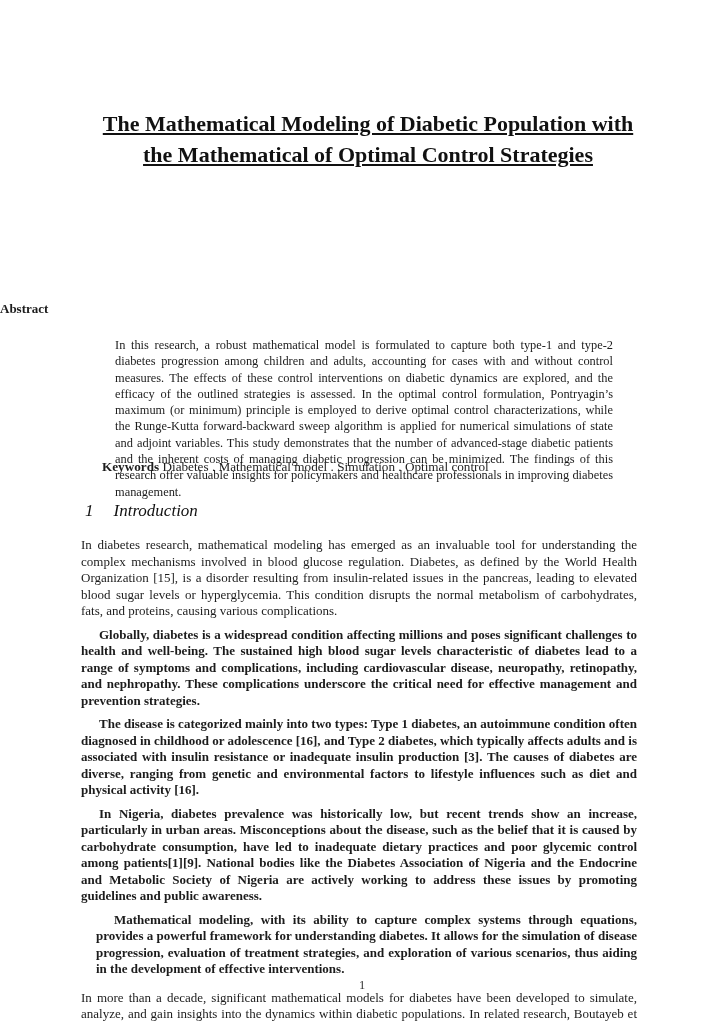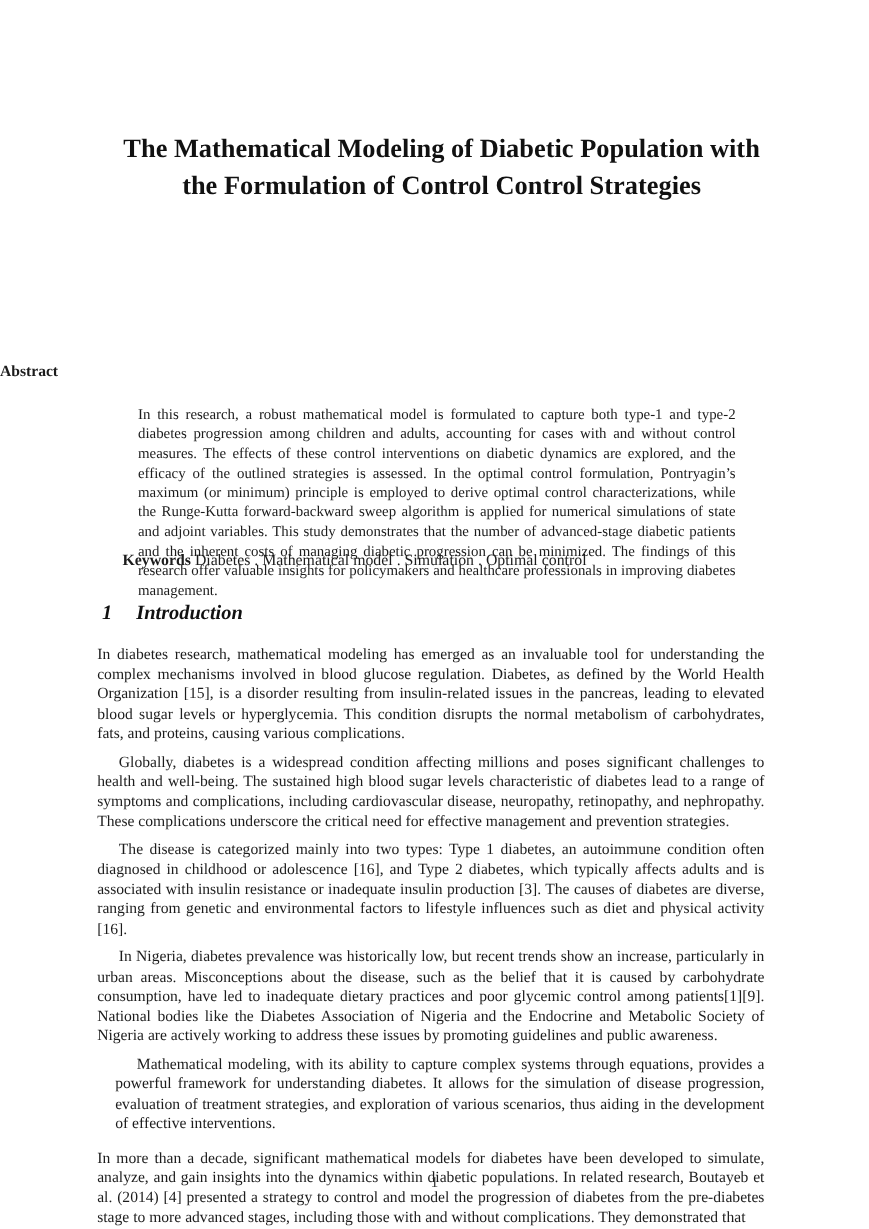--- a/index.html
+++ b/index.html
@@ -19,20 +19,21 @@
   .paper-title {
     position: absolute;
     top: 108px;
     left: 60px;
     right: 48px;
     text-align: center;
     font-size: 22px;
     font-weight: bold;
     line-height: 31px;
     color: #111111;
+    text-decoration: underline;
   }
   .abstract-heading {
     position: absolute;
     top: 301px;
     left: 0;
     right: 0;
     font-size: 13px;
     font-weight: bold;
   }
   .abstract-text {
@@ -52,21 +53,21 @@
     font-size: 13.2px;
   }
   .keywords-label {
     font-weight: bold;
   }
   .section-heading {
     position: absolute;
     top: 501px;
     left: 85px;
     font-size: 17px;
-    font-weight: bold;
+    font-weight: normal;
     font-style: italic;
     color: #111111;
   }
   .section-number {
     display: inline-block;
     margin-right: 20px;
   }
   .intro-body {
     position: absolute;
     top: 537px;
@@ -74,20 +75,21 @@
     width: 556px;
     font-size: 13px;
     line-height: 16.5px;
     text-align: justify;
   }
   .intro-body p {
     margin: 0 0 7px 0;
   }
   .intro-body p.indent {
     text-indent: 18px;
+    font-weight: bold;
   }
   .intro-body p.flush {
     margin-top: 12px;
     margin-bottom: 0;
   }
   .intro-body p.no-bottom-gap {
     margin-bottom: 0;
     margin-left: 15px;
   }
   .page-number {
@@ -100,21 +102,21 @@
     color: #333333;
   }
 </style>
 </head>
 <body>
 
 <div class="page">
 
   <div class="paper-title">
     <div>The Mathematical Modeling of Diabetic Population with</div>
-    <div>the Formulation of Control Control Strategies</div>
+    <div>the Mathematical of Optimal Control Strategies</div>
   </div>
 
   <div class="abstract-heading">Abstract</div>
 
   <div class="abstract-text">In this research, a robust mathematical model is formulated to capture both type-1 and type-2 diabetes progression among children and adults, accounting for cases with and without control measures. The effects of these control interventions on diabetic dynamics are explored, and the efficacy of the outlined strategies is assessed. In the optimal control formulation, Pontryagin’s maximum (or minimum) principle is employed to derive optimal control characterizations, while the Runge-Kutta forward-backward sweep algorithm is applied for numerical simulations of state and adjoint variables. This study demonstrates that the number of advanced-stage diabetic patients and the inherent costs of managing diabetic progression can be minimized. The findings of this research offer valuable insights for policymakers and healthcare professionals in improving diabetes management.</div>
 
   <div class="keywords-line">
     <span class="keywords-label">Keywords</span><span> Diabetes . Mathematical model . Simulation . Optimal control</span>
   </div>
 

